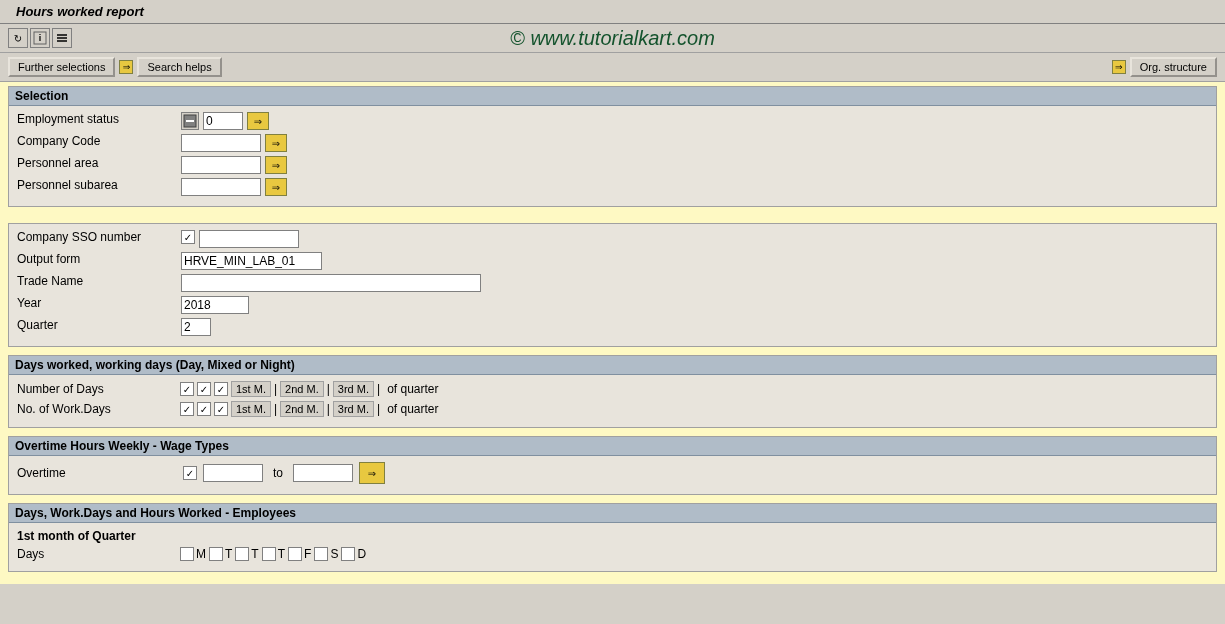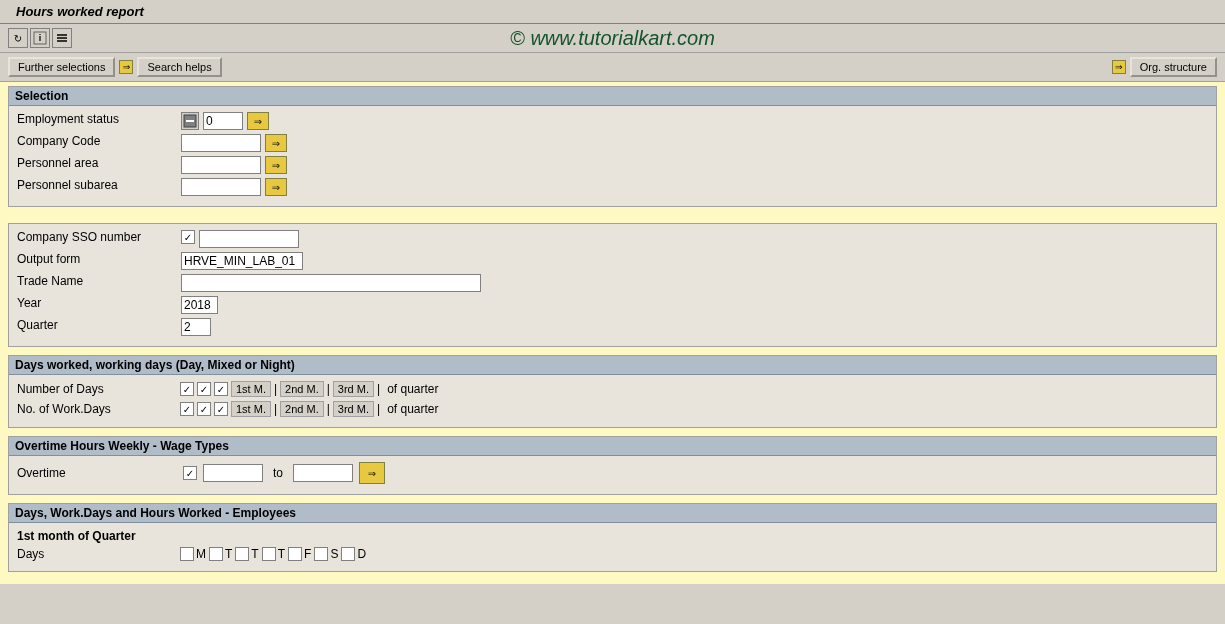--- a/index.html
+++ b/index.html
@@ -291,31 +291,31 @@
     <div class="section-body">
 
       <div class="field-row">
         <div class="field-label">Company SSO number</div>
         <div class="sap-checkbox checked"></div>
         <input class="field-input" style="width: 100px;" type="text">
       </div>
 
       <div class="field-row">
         <div class="field-label">Output form</div>
-        <input class="field-input" style="width: 122px;" type="text" value="HRVE_MIN_LAB_01">
+        <input class="field-input" style="width: 141px;" type="text" value="HRVE_MIN_LAB_01">
       </div>
 
       <div class="field-row">
         <div class="field-label">Trade Name</div>
         <input class="field-input field-input-xlarge" type="text" style="">
       </div>
 
       <div class="field-row">
         <div class="field-label">Year</div>
-        <input class="field-input" style="width: 37px;" type="text" value="2018">
+        <input class="field-input" style="width: 68px;" type="text" value="2018">
       </div>
 
       <div class="field-row">
         <div class="field-label">Quarter</div>
         <input class="field-input" style="width: 30px;" type="text" value="2">
       </div>
 
     </div>
   </div>
 

